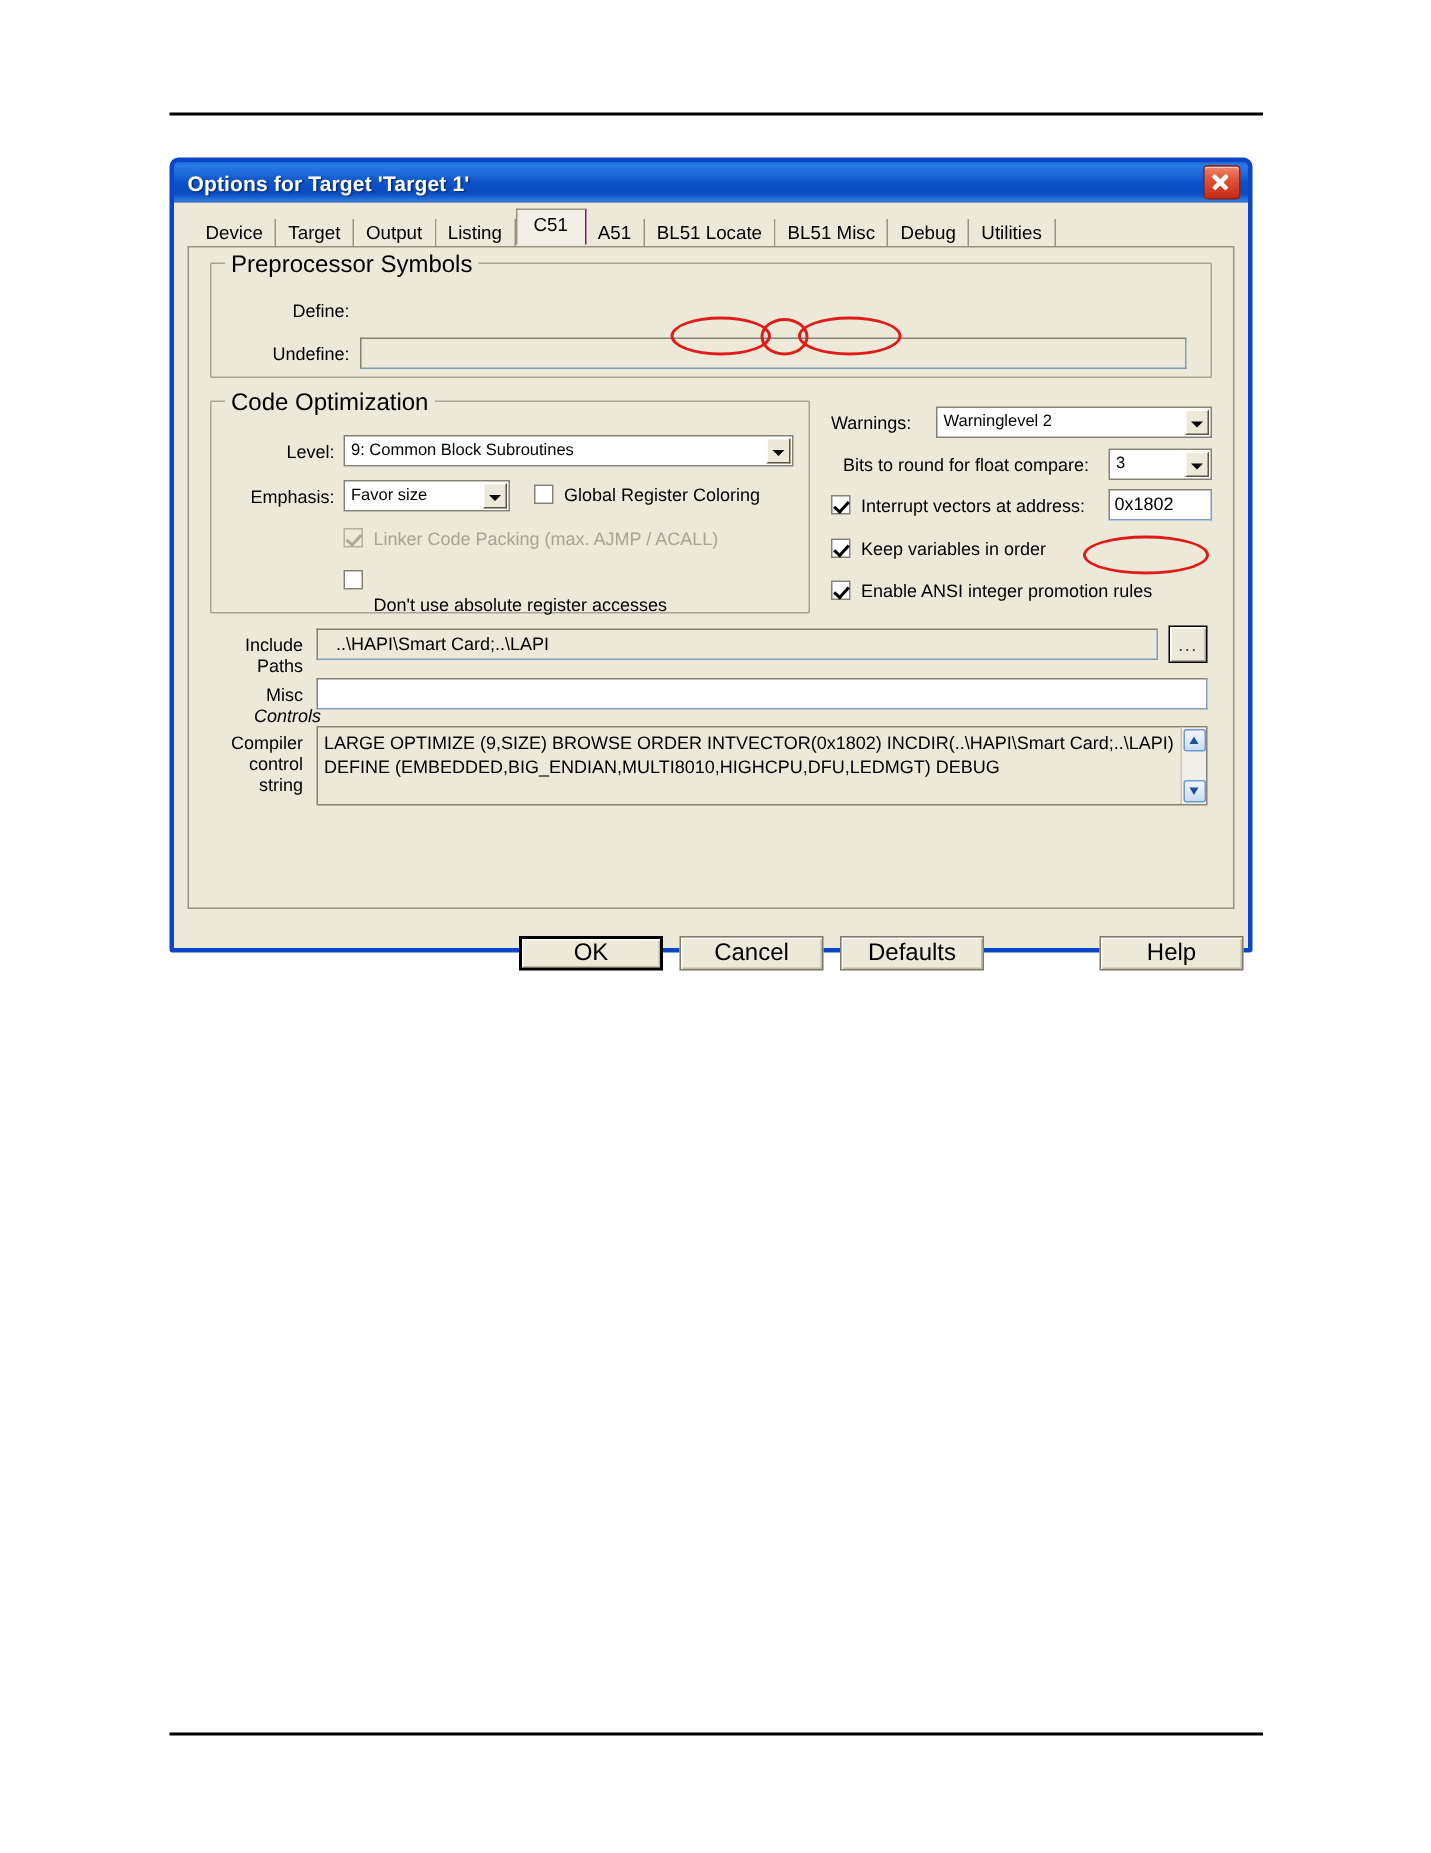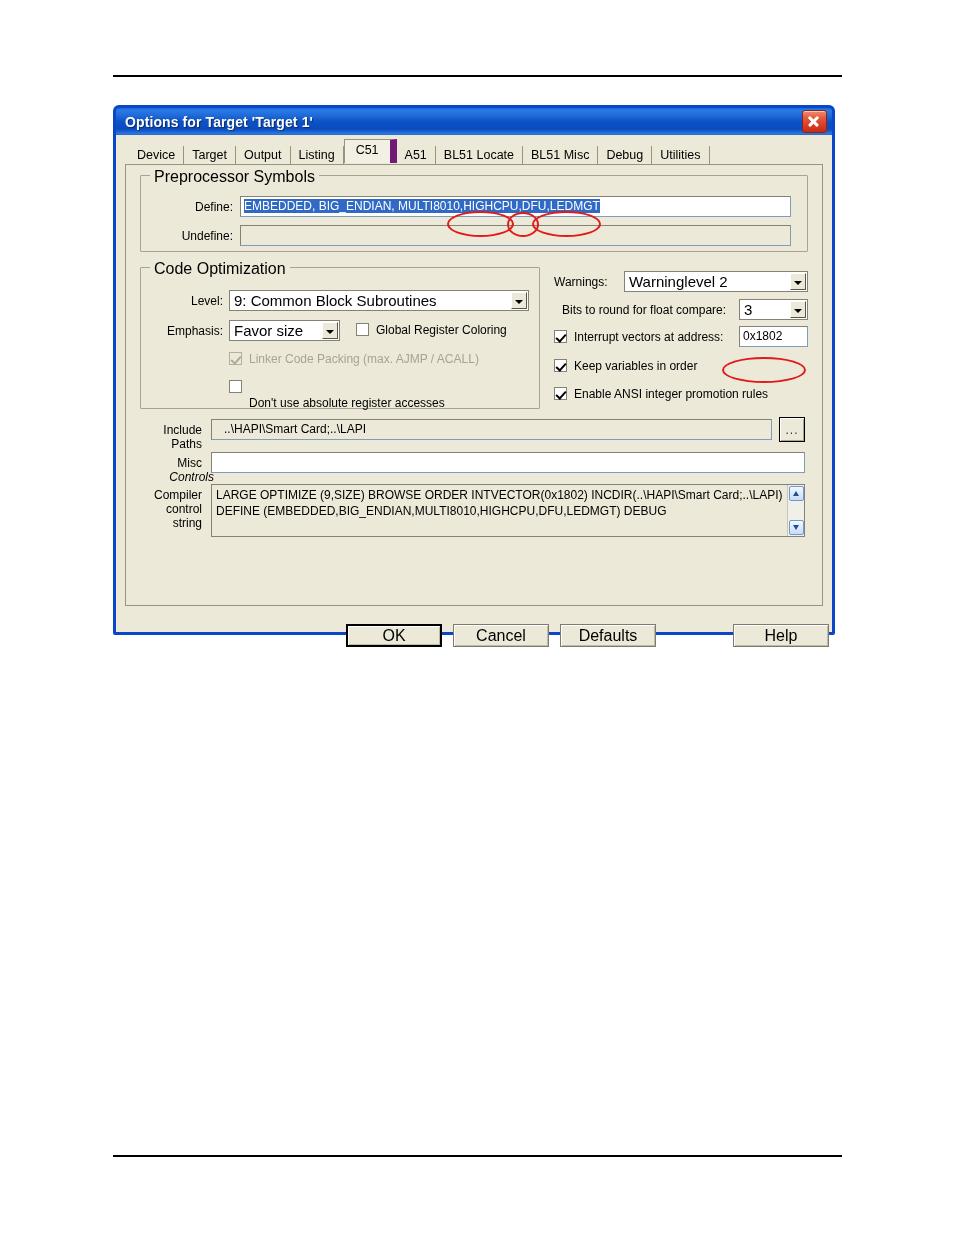--- a/index.html
+++ b/index.html
@@ -110,21 +110,21 @@
     line-height: 15px;
     white-space: nowrap;
     cursor: pointer;
     position: relative;
     top: 1px;
   }
   .tab.active {
     background: #f2efe4;
     border: 1px solid #9a937f;
     border-bottom: none;
-    border-right: 7px solid #701a75;
+    border-right: 1px solid #701a75;
     padding: 3px 11px 5px 11px;
     top: -2px;
     z-index: 3;
     font-size: 12.5px;
   }
   .tab-content {
     position: relative;
     margin-top: -1px;
     border: 1px solid #9a937f;
     background: #ece9d8;
@@ -176,21 +176,21 @@
     white-space: nowrap;
     line-height: 15px;
   }
   .textfield.readonlybg { background: #ece9d8; }
 
   .combo {
     position: absolute;
     background: #ffffff;
     border: 1px solid #868175;
     box-sizing: border-box;
-    font-size: 15px;
+    font-size: 11px;
     color: #000;
     padding: 2px 0 0 4px;
     line-height: 15px;
     white-space: nowrap;
     overflow: hidden;
   }
   .combo .arrowbtn {
     position: absolute;
     right: 1px;
     top: 1px;
@@ -357,21 +357,20 @@
       <div class="tab">Debug</div>
       <div class="tab">Utilities</div>
     </div>
 
     <div class="tab-content">
 
       <div class="group" style="left:14px; top:10px; width:668px; height:77px;">
         <div class="legend">Preprocessor Symbols</div>
 
         <div class="lbl right" style="left:20px; top:24px; width:72px;">Define:</div>
-        <div class="textfield" style="left:99px; top:20px; width:551px; height:21px;"><span class="sel">EMBEDDED, BIG_ENDIAN, MULTI8010,HIGHCPU,DFU,LEDMGT</span></div>
 
         <div class="lbl right" style="left:20px; top:53px; width:72px;">Undefine:</div>
         <div class="textfield readonlybg" style="left:99px; top:49px; width:551px; height:21px;"></div>
       </div>
 
       <div class="group" style="left:14px; top:102px; width:400px; height:142px;">
         <div class="legend">Code Optimization</div>
 
         <div class="lbl right" style="left:10px; top:26px; width:72px;">Level:</div>
         <div class="combo" style="left:88px; top:22px; width:300px; height:21px;">

